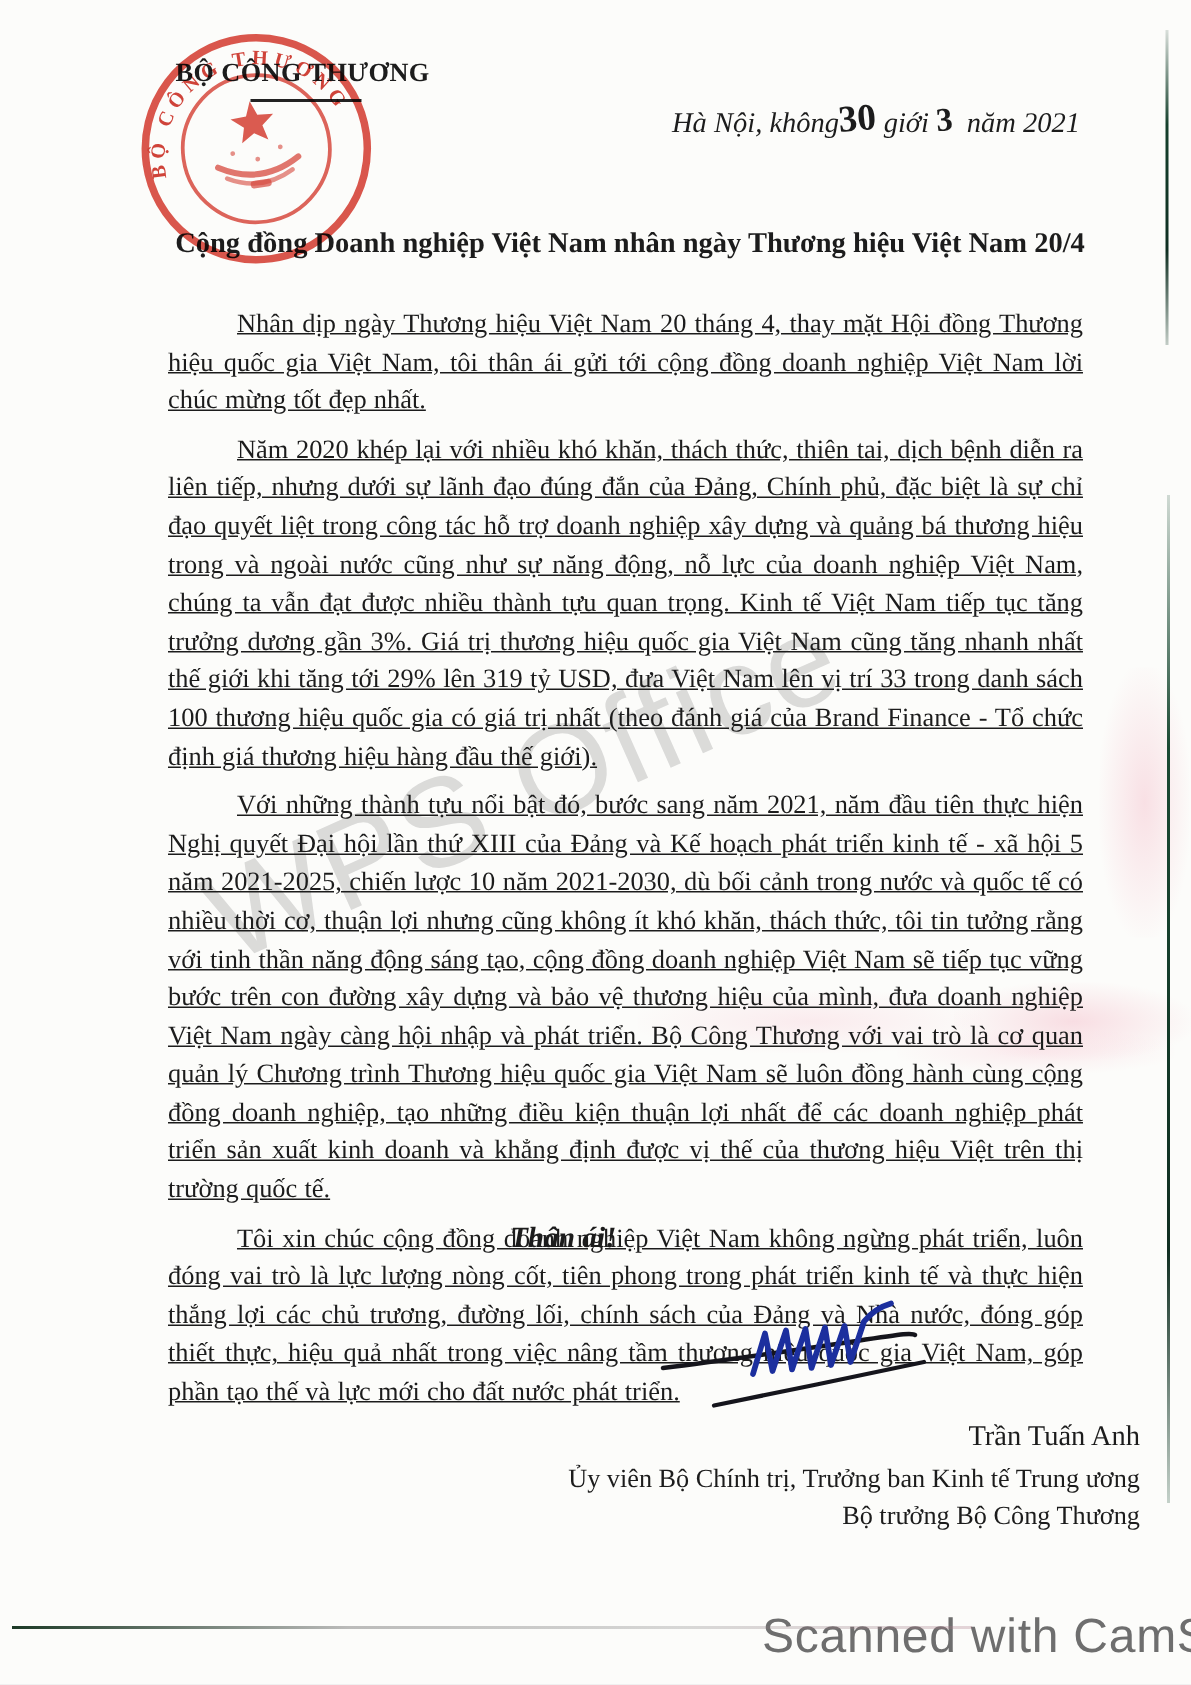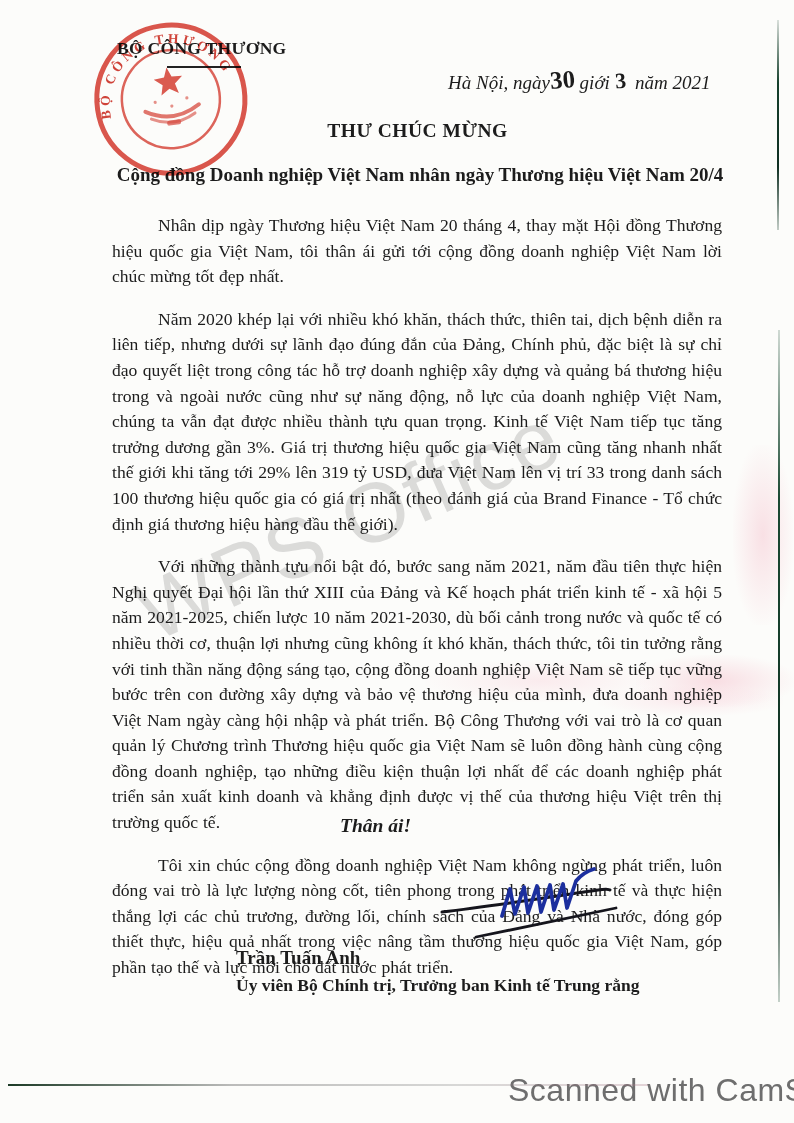--- a/index.html
+++ b/index.html
@@ -38,35 +38,35 @@
     font-size:25px;line-height:10px;transform:rotate(-5deg);
     position:relative;top:-1px;
   }
   .hand.month{font-size:22px;}
   .title{
     position:absolute;left:113px;top:120px;width:609px;z-index:2;
     text-align:center;font-size:19.5px;font-weight:bold;letter-spacing:.5px;
   }
   .subtitle{
     position:absolute;left:95px;top:152px;width:650px;z-index:2;
-    text-align:center;font-size:19px;font-weight:bold;margin-top:12px;
+    text-align:center;font-size:19px;font-weight:bold;
   }
   
   .body{
     position:absolute;left:112px;top:196px;width:610px;z-index:2;
     font-size:17.6px;line-height:25.6px;text-align:justify;word-spacing:.4px;
   }
-  .body p{margin:17px 0 6px 0;text-indent:46px;}
+  .body p{margin:7px 0 6px 0;text-indent:46px;text-decoration:underline;}
   
   .closing{
     position:absolute;left:340px;top:815px;width:360px;z-index:2;
     text-align:left;font-weight:bold;font-style:italic;font-size:19.5px;
   }
   .signature{position:absolute;left:436px;top:858px;width:240px;height:88px;z-index:2;}
-  .signer{position:absolute;left:236px;top:947px;width:524px;z-index:2;text-align:left;font-weight:bold;}
+  .signer{position:absolute;left:236px;top:947px;width:524px;z-index:2;text-align:right;font-weight:normal;}
   .signer-name{font-size:19px;margin-bottom:4px;}
   .signer-title{font-size:17.5px;line-height:25.4px;white-space:nowrap;}
   
   .scan-footer{
     position:absolute;left:508px;top:1072px;z-index:2;
     font-family:"Liberation Sans","DejaVu Sans",sans-serif;
     font-size:32px;color:#6e6e6e;white-space:nowrap;letter-spacing:.5px;
   }
   
   .edge-line-top{position:absolute;left:777px;top:20px;width:2px;height:210px;z-index:4;
@@ -109,43 +109,43 @@
     <circle cx="79" cy="86" r="1.6" fill="#d63b2f" opacity=".6"></circle>
     <path id="stampArc" d="M 18,96 A 62,62 0 1 1 140,96" fill="none"></path>
     <text font-size="13.5" font-weight="bold" fill="#cf352b" letter-spacing="3.5" font-family="Liberation Serif, DejaVu Serif, serif">
       <textPath href="#stampArc" startOffset="6">BỘ CÔNG THƯƠNG</textPath>
     </text>
   </svg>
 
   <div class="org">BỘ CÔNG THƯƠNG</div>
   <div class="org-underline"></div>
 
-  <div class="dateline"><span>Hà Nội, ngày</span><span class="hand">30</span> <span>giới</span> <span class="hand month">3</span>&nbsp; <span>năm 2021</span></div>
+  <div class="dateline"><span>Hà Nội, không</span><span class="hand">30</span> <span>giới</span> <span class="hand month">3</span>&nbsp; <span>năm 2021</span></div>
 
-  <div class="title">THƯ CHÚC MỪNG</div>
   <div class="subtitle">Cộng đồng Doanh nghiệp Việt Nam nhân ngày Thương hiệu Việt Nam 20/4</div>
 
   <div class="body">
     <p class="para">Nhân dịp ngày Thương hiệu Việt Nam 20 tháng 4, thay mặt Hội đồng Thương hiệu quốc gia Việt Nam, tôi thân ái gửi tới cộng đồng doanh nghiệp Việt Nam lời chúc mừng tốt đẹp nhất.</p>
     <p class="para">Năm 2020 khép lại với nhiều khó khăn, thách thức, thiên tai, dịch bệnh diễn ra liên tiếp, nhưng dưới sự lãnh đạo đúng đắn của Đảng, Chính phủ, đặc biệt là sự chỉ đạo quyết liệt trong công tác hỗ trợ doanh nghiệp xây dựng và quảng bá thương hiệu trong và ngoài nước cũng như sự năng động, nỗ lực của doanh nghiệp Việt Nam, chúng ta vẫn đạt được nhiều thành tựu quan trọng. Kinh tế Việt Nam tiếp tục tăng trưởng dương gần 3%. Giá trị thương hiệu quốc gia Việt Nam cũng tăng nhanh nhất thế giới khi tăng tới 29% lên 319 tỷ USD, đưa Việt Nam lên vị trí 33 trong danh sách 100 thương hiệu quốc gia có giá trị nhất (theo đánh giá của Brand Finance -  Tổ chức định giá thương hiệu hàng đầu thế giới).</p>
     <p class="para">Với những thành tựu nổi bật đó, bước sang năm 2021, năm đầu tiên thực hiện Nghị quyết Đại hội lần thứ XIII của Đảng và Kế hoạch phát triển kinh tế - xã hội 5 năm 2021-2025, chiến lược 10 năm 2021-2030, dù bối cảnh trong nước và quốc tế có nhiều thời cơ, thuận lợi nhưng cũng không ít khó khăn, thách thức, tôi tin tưởng rằng với tinh thần năng động sáng tạo, cộng đồng doanh nghiệp Việt Nam sẽ tiếp tục vững bước trên con đường xây dựng và bảo vệ thương hiệu của mình, đưa doanh nghiệp Việt Nam ngày càng hội nhập và phát triển. Bộ Công Thương với vai trò là cơ quan quản lý Chương trình Thương hiệu quốc gia Việt Nam sẽ luôn đồng hành cùng cộng đồng doanh nghiệp, tạo những điều kiện thuận lợi nhất để các doanh nghiệp phát triển sản xuất kinh doanh và khẳng định được vị thế của thương hiệu Việt trên thị trường quốc tế.</p>
     <p class="para">Tôi xin chúc cộng đồng doanh nghiệp Việt Nam không ngừng phát triển, luôn đóng vai trò là lực lượng nòng cốt, tiên phong trong phát triển kinh tế và thực hiện thắng lợi các chủ trương, đường lối, chính sách của Đảng và Nhà nước, đóng góp thiết thực, hiệu quả nhất trong việc nâng tầm thương hiệu quốc gia Việt Nam, góp phần tạo thế và lực mới cho đất nước phát triển.</p>
   </div>
 
   <div class="closing">Thân ái!</div>
 
   <svg class="signature" viewBox="0 0 240 88">
     <path d="M6,54 C40,50 95,42 135,36 S170,31 174,32" fill="none" stroke="#15151c" stroke-width="3" stroke-linecap="round"></path>
     <path d="M66,58 L74,31 L79,56 L88,29 L92,55 L101,28 L105,54 L114,27 L118,52 L127,26 L131,50 L140,23 C145,17 151,13 158,11" fill="none" stroke="#1c2f9e" stroke-width="3.8" stroke-linecap="round" stroke-linejoin="round"></path>
     <path d="M40,79 C80,71 142,58 180,50" fill="none" stroke="#15151c" stroke-width="2.8" stroke-linecap="round"></path>
   </svg>
 
   <div class="signer">
     <div class="signer-name">Trần Tuấn Anh</div>
-    <div class="signer-title">Ủy viên Bộ Chính trị, Trưởng ban Kinh tế Trung rằng</div>
+    <div class="signer-title">Ủy viên Bộ Chính trị, Trưởng ban Kinh tế Trung ương</div>
+    <div class="signer-title">Bộ trưởng Bộ Công Thương</div>
   </div>
 
   <div class="scan-footer">Scanned with CamSca</div>
 
   <div class="edge-line-top"></div>
   <div class="edge-line-mid"></div>
   <div class="bottom-line"></div>
 
 </div>
 

